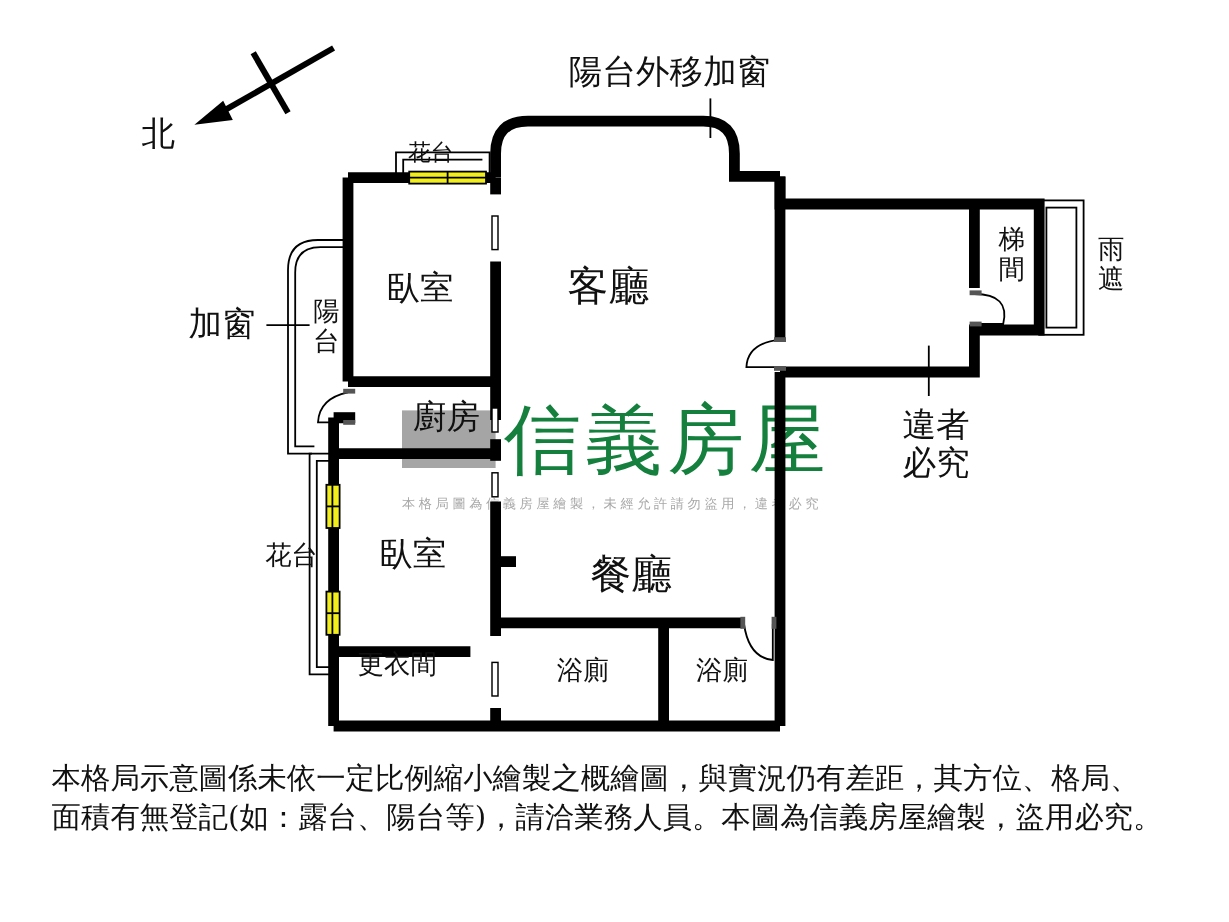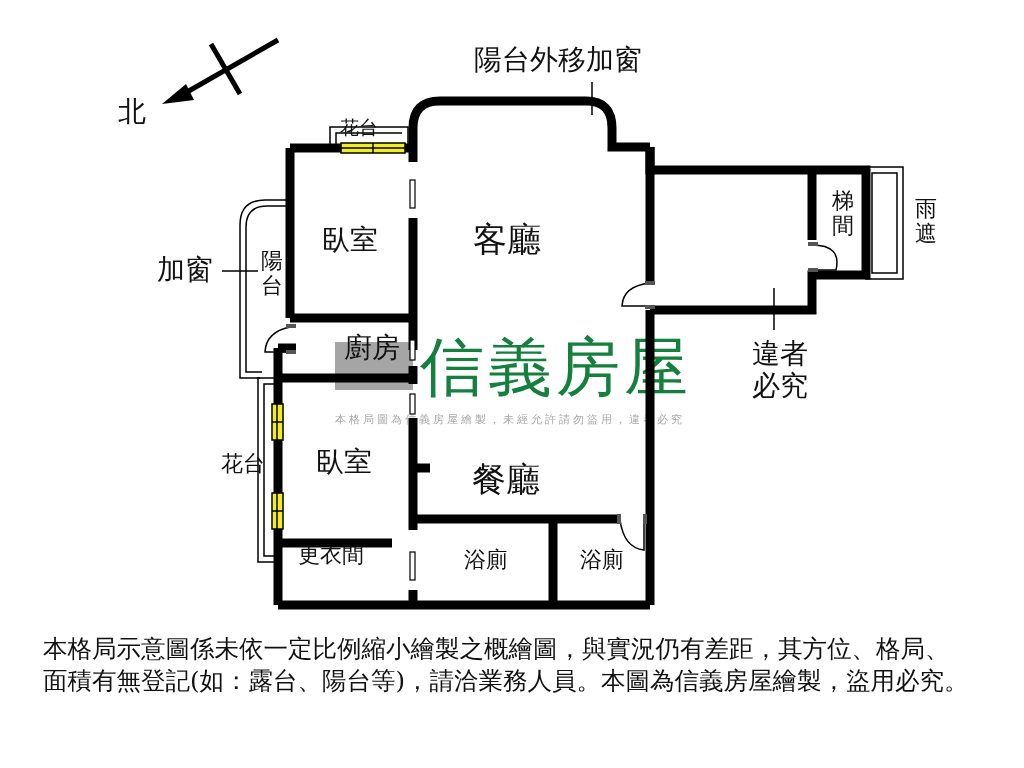--- a/index.html
+++ b/index.html
@@ -128,21 +128,21 @@
 
 <div class="lbl lbl-med" style="left:118px;top:98px;">北</div>
 <div class="lbl lbl-med" style="left:474px;top:46px;text-align:center;">陽台外移加窗</div>
 <div class="lbl lbl-med" style="left:157px;top:256px;text-align:center;">加窗</div>
 <div class="lbl lbl-med lbl-stack" style="left:744px;top:338px;width:64px;">違者必究</div>
 
 <div class="lbl lbl-med" style="left:322px;top:226px;">臥室</div>
 <div class="lbl lbl-big" style="left:473px;top:222px;">客廳</div>
 <div class="lbl lbl-med" style="left:320px;top:334px;margin-left:24px;">廚房</div>
 <div class="lbl lbl-med" style="left:316px;top:448px;">臥室</div>
-<div class="lbl lbl-big" style="left:472px;top:462px;">餐廳</div>
+<div class="lbl lbl-big" style="left:492px;top:462px;">餐廳</div>
 <div class="lbl lbl-sm" style="left:298px;top:544px;">更衣間</div>
 <div class="lbl lbl-sm" style="left:464px;top:549px;">浴廁</div>
 <div class="lbl lbl-sm" style="left:580px;top:549px;">浴廁</div>
 <div class="lbl lbl-sm lbl-stack" style="left:828px;top:188px;width:26px;">梯間</div>
 <div class="lbl lbl-sm lbl-stack" style="left:913px;top:196px;width:24px;">雨遮</div>
 <div class="lbl lbl-sm lbl-stack" style="left:259px;top:248px;width:24px;">陽台</div>
 <div class="lbl" style="left:340px;top:118px;font-size:19px;">花台</div>
 <div class="lbl lbl-sm" style="left:221px;top:453px;">花台</div>
 
 <div class="disclaimer">

